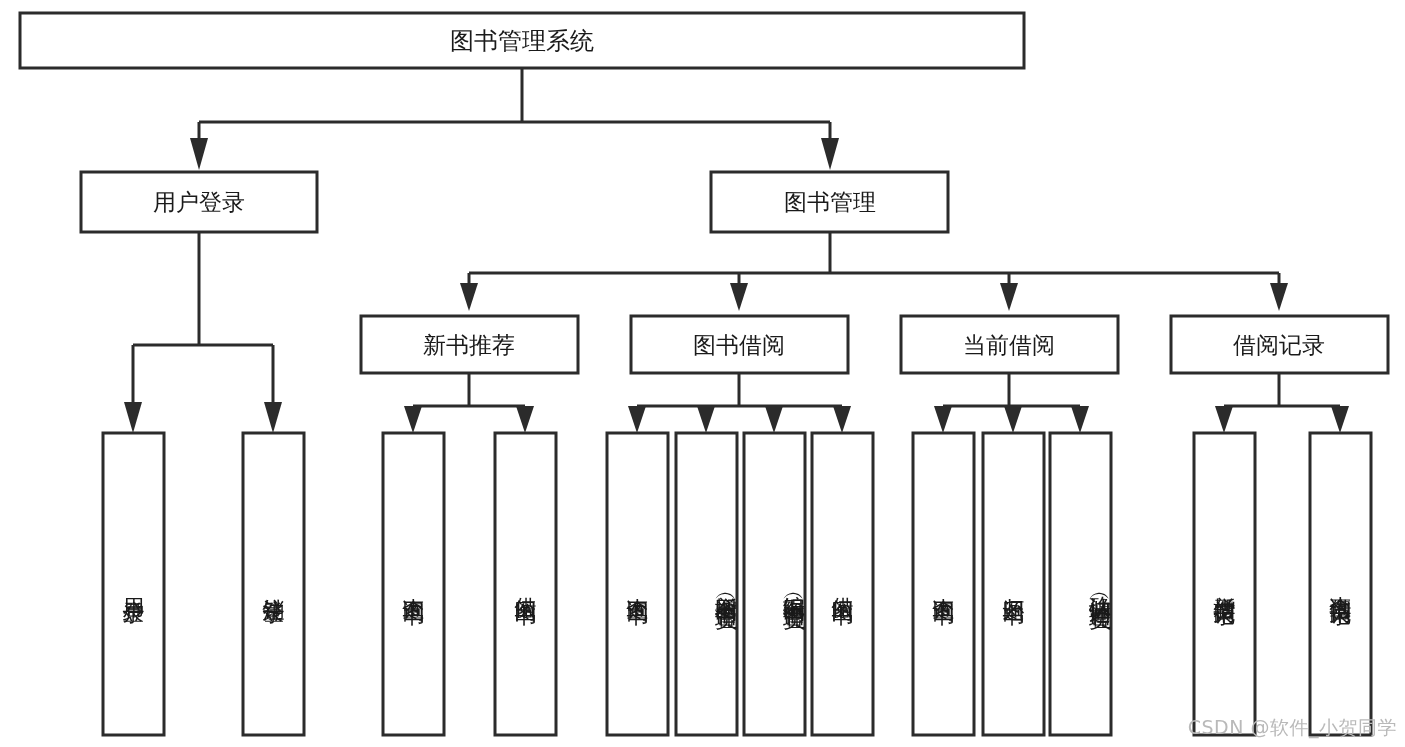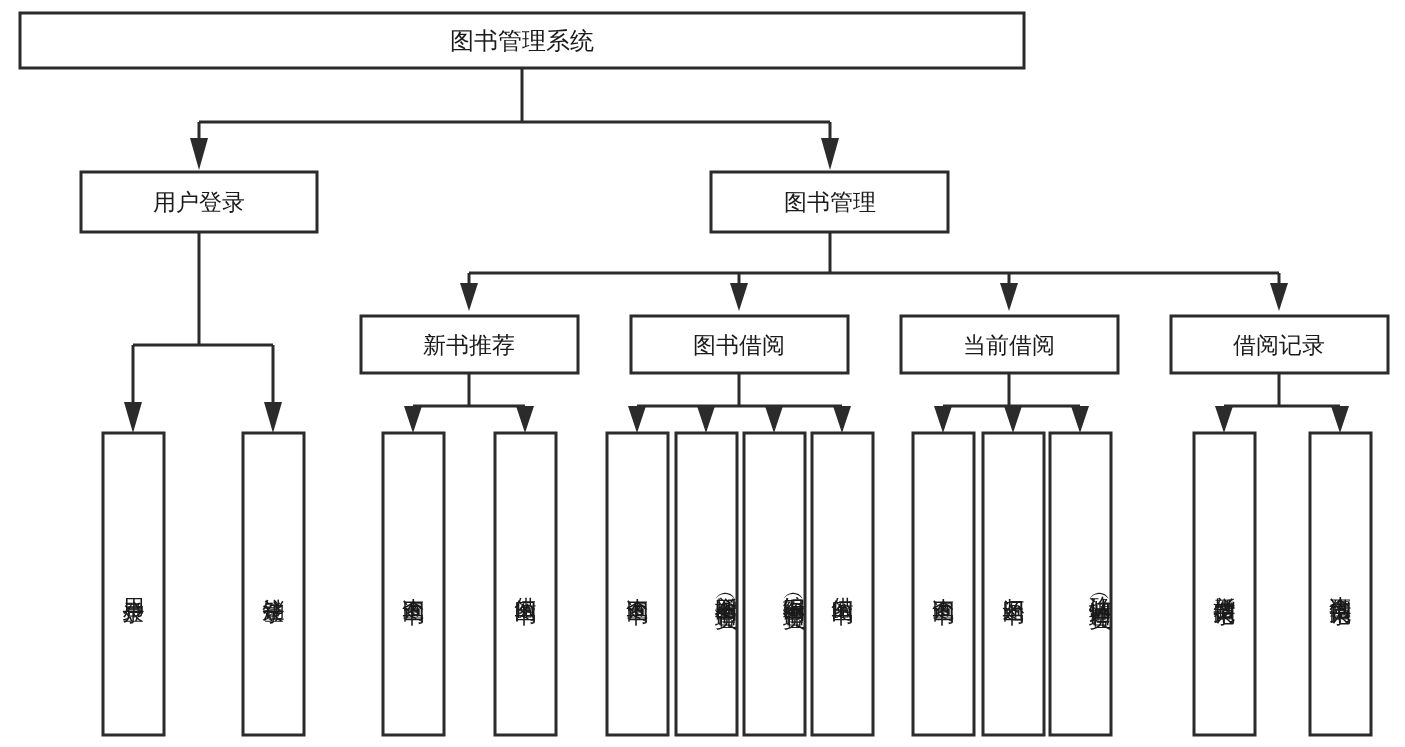--- a/index.html
+++ b/index.html
@@ -216,14 +216,15 @@
   <div class="vtext centered" style="left:607px; top:433px; width:61px; height:302px;">查询图书</div>
   <div class="vtext" style="left:676px; top:441px; width:61px; height:292px;">新增图书（管理员）</div>
   <div class="vtext" style="left:744px; top:441px; width:61px; height:292px;">编辑图书（管理员）</div>
   <div class="vtext centered" style="left:812px; top:433px; width:61px; height:302px;">借阅图书</div>
   <div class="vtext centered" style="left:913px; top:433px; width:61px; height:302px;">查询图书</div>
   <div class="vtext centered" style="left:983px; top:433px; width:61px; height:302px;">归还图书</div>
   <div class="vtext" style="left:1050px; top:441px; width:61px; height:292px;">确认归还（管理员）</div>
   <div class="vtext centered" style="left:1194px; top:433px; width:61px; height:302px;">新增借阅记录</div>
   <div class="vtext centered" style="left:1310px; top:433px; width:61px; height:302px;">查询借阅记录</div>
 
+  <div class="watermark">CSDN @软件_小贺同学</div>
 
 </div>
 
 </body></html>

